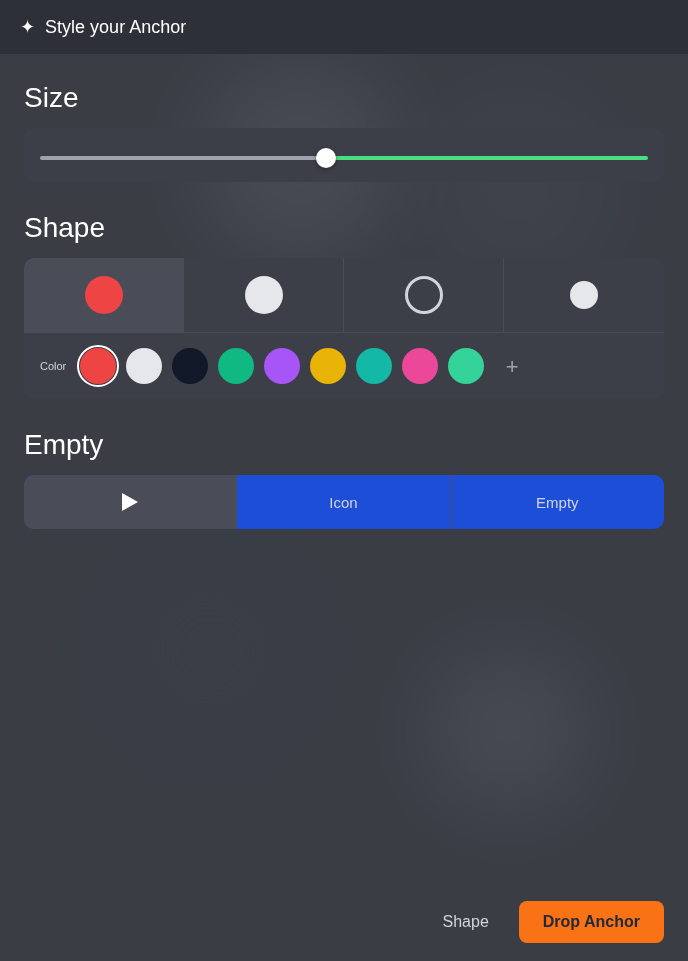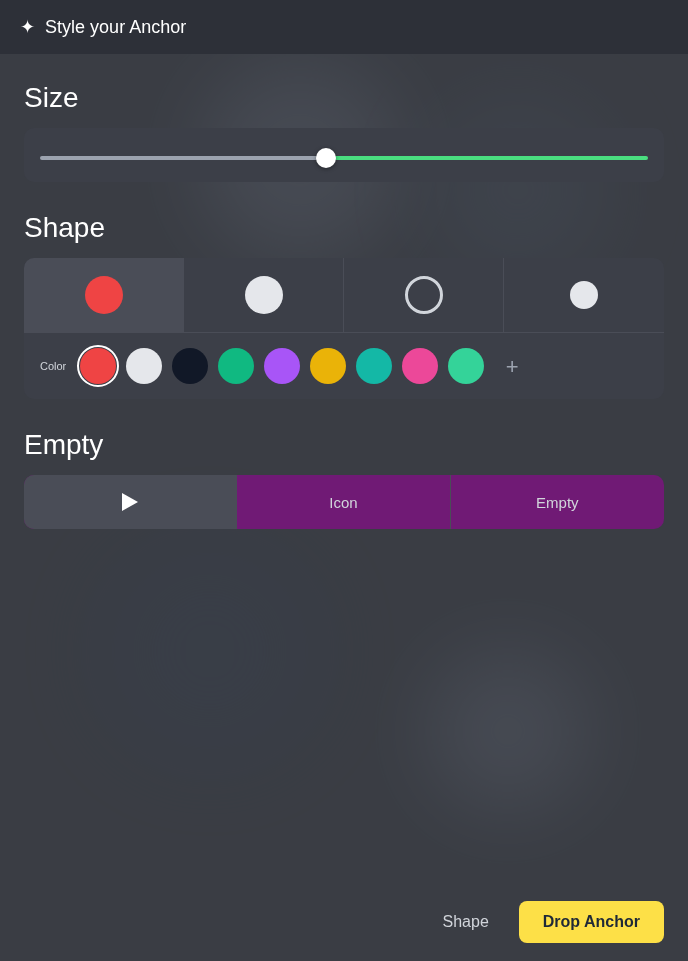--- a/index.html
+++ b/index.html
@@ -188,21 +188,21 @@
       font-size: 22px;
       color: #9ca3af;
       margin-top: 2px;
     }
 
     
     .anchor-section {
       margin-bottom: 30px;
     }
     .anchor-panel {
-      background-color: #701a75;
+      background-color: #1d4ed8;
       border-radius: 10px;
       overflow: hidden;
     }
     .anchor-options {
       display: grid;
       grid-template-columns: repeat(3, 1fr);
     }
     .anchor-option {
       display: flex;
       align-items: center;
@@ -243,21 +243,21 @@
     .btn-back {
       background: transparent;
       border: none;
       color: #d1d5db;
       font-size: 16px;
       font-weight: 500;
       cursor: pointer;
       padding: 10px 16px;
     }
     .btn-drop-anchor {
-      background: #fde047;
+      background: #f97316;
       color: #1f2937;
       border: none;
       border-radius: 8px;
       padding: 12px 24px;
       font-size: 16px;
       font-weight: 600;
       cursor: pointer;
     }
   </style>
 </head>

